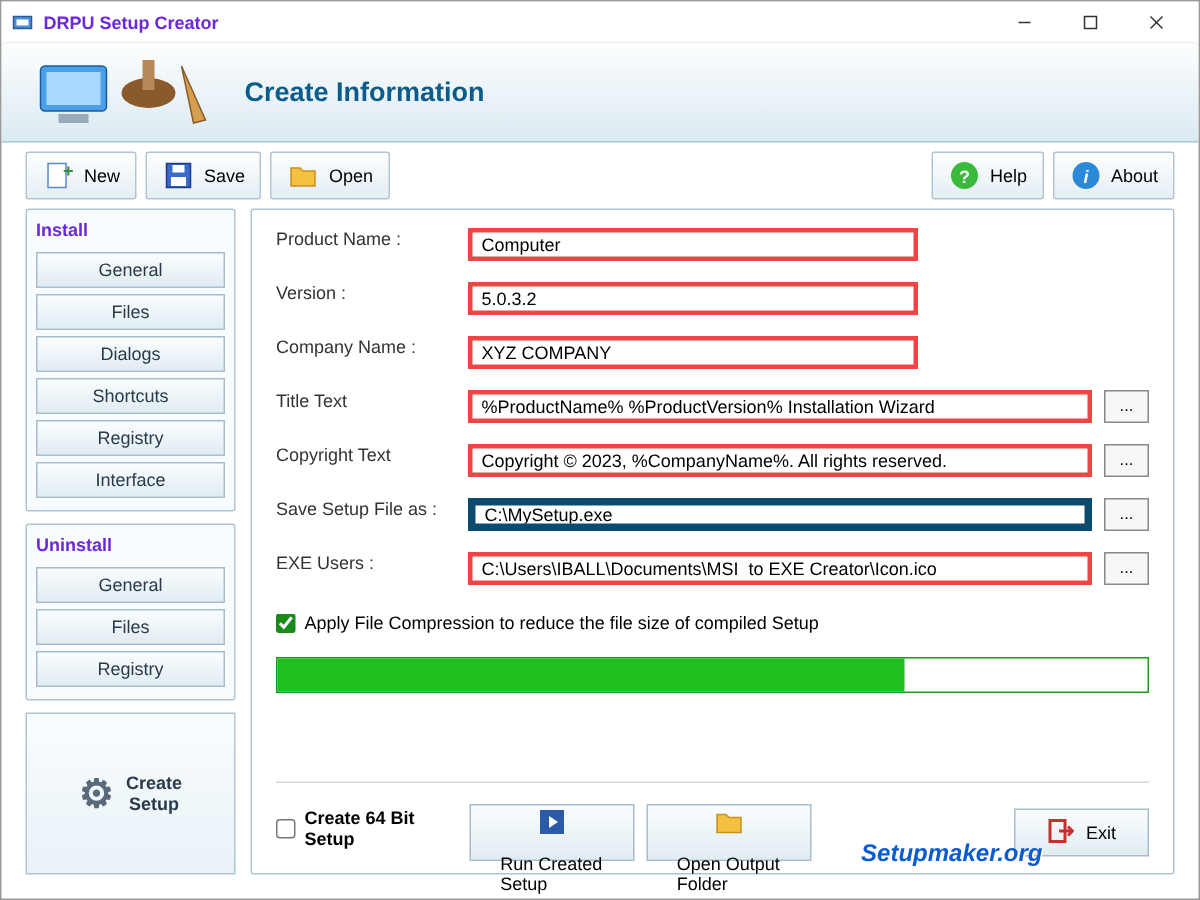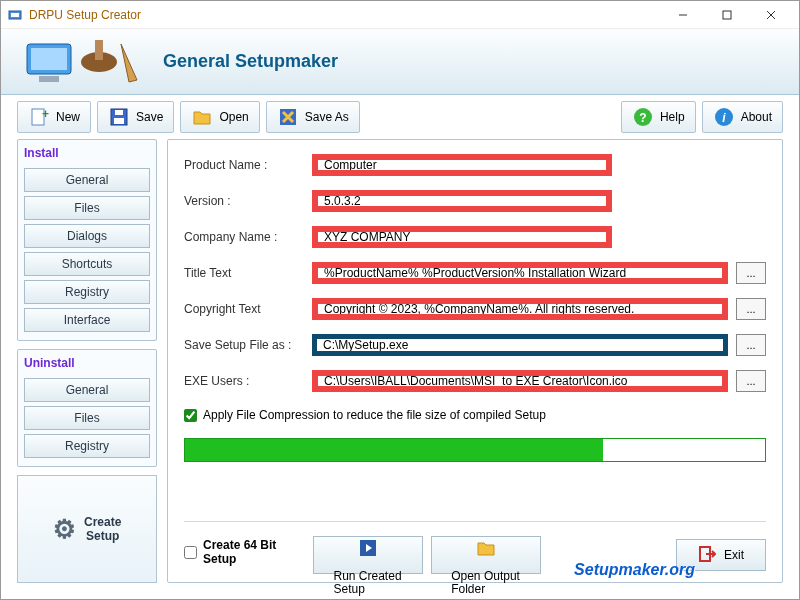--- a/index.html
+++ b/index.html
@@ -1,21 +1,21 @@
 <!DOCTYPE html>
 <html><head>
 <meta charset="utf-8">
 <style>
 * { box-sizing: border-box; margin: 0; padding: 0; font-family: "Segoe UI", Tahoma, sans-serif; font-size: 12px; }
 body { width: 800px; height: 600px; background: #fff; border: 1px solid #999; overflow: hidden; position: relative; }
 
 
 .titlebar { height: 28px; background: #fff; display: flex; align-items: center; padding: 0 6px; border-bottom: 1px solid #eee; }
 .titlebar .icon { width: 16px; height: 16px; margin-right: 6px; }
-.titlebar .title { flex: 1; font-size: 12px; color: #a16207; }
+.titlebar .title { flex: 1; font-size: 12px; color: #6d28d9; font-weight: bold; }
 .titlebar .winbtn { width: 44px; height: 28px; display: flex; align-items: center; justify-content: center; color: #333; }
 
 
 .banner { height: 66px; background: linear-gradient(#fcfefe, #dbeaf2); display: flex; align-items: center; padding: 0 20px; border-bottom: 1px solid #a8c6d8; }
 .banner .logo { width: 130px; height: 56px; display:flex; align-items:center; }
 .banner h1 { font-size: 18px; color: #0b5c8a; font-weight: 600; margin-left: 12px; }
 
 
 .toolbar { height: 44px; padding: 6px 16px; display: flex; gap: 6px; align-items: center; }
 .toolbar .spacer { flex: 1; }
@@ -28,23 +28,23 @@
 
 .sidebar { width: 140px; display: flex; flex-direction: column; gap: 8px; }
 .group { border: 1px solid #b0c4d4; background: #f9fcfe; border-radius: 2px; padding: 4px 6px 8px 6px; }
 .group-title { font-size: 12px; font-weight: 600; color: #6d28d9; padding: 2px 0 4px 0; }
 .sidebtn { width: 100%; height: 24px; border: 1px solid #a8bccc; background: linear-gradient(#fafdfe, #e0ecf2); margin-top: 4px; font-size: 12px; color: #2a3a4a; cursor: pointer; }
 .create-btn { flex: 1; border: 1px solid #b0c4d4; background: linear-gradient(#fafdfe, #e8f2f8); display: flex; align-items: center; justify-content: center; gap: 8px; cursor: pointer; font-size: 15px; font-weight: 600; color: #2a3a4a; }
 .create-btn .gear { font-size: 26px; color: #5a6a7a; }
 
 
 .panel { flex: 1; border: 1px solid #b0c4d4; background: #fff; border-radius: 2px; padding: 12px 16px 8px 16px; display: flex; flex-direction: column; gap: 10px; }
-.row { display: flex; align-items: center; gap: 8px; height: 26px; }
+.row { display: flex; gap: 8px; height: 26px; }
 .row label { width: 120px; font-size: 12px; color: #333; }
-.row input[type=text] { flex: 1; height: 22px; border: 6px solid #ef4444; padding: 0 6px; font-size: 12px; }
+.row input[type=text] { flex: 1; height: 22px; border: 3px solid #ef4444; padding: 0 6px; font-size: 12px; }
 .row input[type=text].short { flex: 0 0 300px; }
 .row input[type=text].highlight { border: 5px solid #0c4a6e; }
 .browse { width: 30px; height: 22px; border: 1px solid #888; background: #f7f7f7; font-size: 11px; cursor: pointer; }
 .checkbox-row { display: flex; align-items: center; gap: 6px; margin-top: 4px; }
 .checkbox-row input { accent-color: #1a8a1a; }
 .progress { height: 24px; border: 1px solid #1a9a1a; background: #fff; margin-top: 6px; position:relative; }
 .progress .fill { height: 100%; width: 72%; background: #1fbf1f; }
 
 .bottom-row { display: flex; align-items: center; gap: 28px; margin-top: auto; border-top: 1px solid #d0d8de; padding-top: 8px; }
 .bottom-row .checkbox-row { margin: 0; }
@@ -87,21 +87,21 @@
   <div class="logo">
     <svg viewBox="0 0 130 56" width="130" height="56">
       <rect x="6" y="10" width="44" height="30" rx="3" fill="#4aa0e8" stroke="#1a5a9a"></rect>
       <rect x="10" y="14" width="36" height="22" fill="#a8d8ff"></rect>
       <rect x="18" y="42" width="20" height="6" fill="#9ab"></rect>
       <ellipse cx="78" cy="28" rx="18" ry="10" fill="#8a5a2a"></ellipse>
       <rect x="74" y="6" width="8" height="20" fill="#b8885a"></rect>
       <path d="M 100 10 L 116 46 L 108 48 Z" fill="#d4a050" stroke="#8a5a2a"></path>
     </svg>
   </div>
-  <h1>General Setupmaker</h1>
+  <h1>Create Information</h1>
 </div>
 
 <div class="toolbar">
   <div class="tbtn">
     <span class="ico">
         <svg width="22" height="22">
           <rect x="4" y="3" width="12" height="16" fill="#fff" stroke="#5a8ac8"></rect>
           <text x="14" y="12" font-size="14" fill="#3a8a3a" font-weight="bold">+</text>
         </svg>
       </span>
@@ -117,29 +117,20 @@
       </span>
     <span>Save</span>
   </div>
   <div class="tbtn">
     <span class="ico">
         <svg width="22" height="22">
           <path d="M3 6h6l2 2h8v10H3z" fill="#f4c040" stroke="#c89020"></path>
         </svg>
       </span>
     <span>Open</span>
-  </div>
-  <div class="tbtn">
-    <span class="ico">
-        <svg width="22" height="22">
-          <rect x="3" y="3" width="16" height="16" fill="#3a6ac8"></rect>
-          <path d="M6 6 L16 16 M16 6 L6 16" stroke="#f4c040" stroke-width="3"></path>
-        </svg>
-      </span>
-    <span>Save As</span>
   </div>
   <div class="spacer"></div>
   <div class="tbtn">
     <span class="ico">
         <svg width="22" height="22">
           <circle cx="11" cy="11" r="9" fill="#3aba3a"></circle>
           <text x="11" y="16" text-anchor="middle" fill="#fff" font-size="14" font-weight="bold">?</text>
         </svg>
       </span>
     <span>Help</span>

